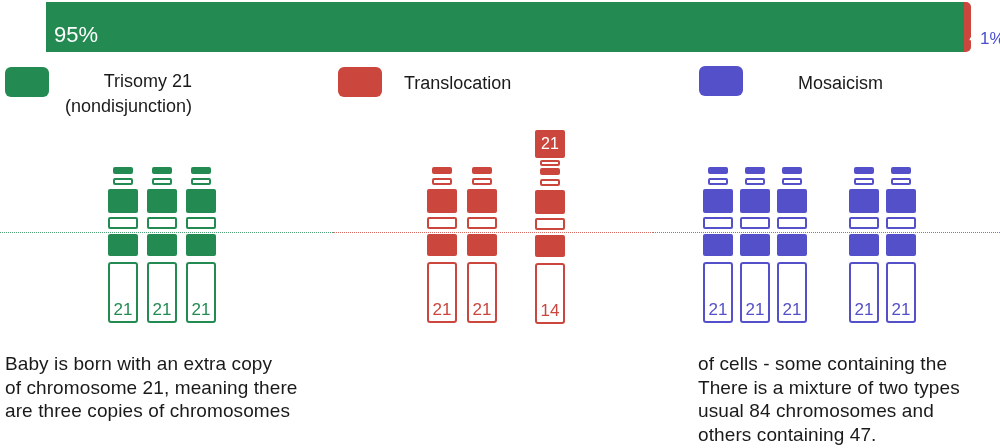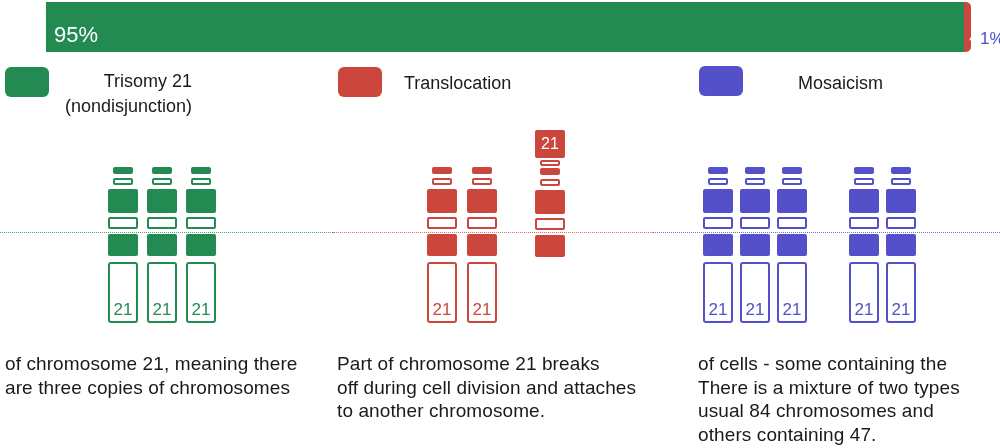--- a/index.html
+++ b/index.html
@@ -151,20 +151,23 @@
       </div>
   </div>
   <div class="chrom r tall-col" style="left:535px;">
     <div class="seg2 box21">21</div>
     <div class="seg2 cap-o small"></div>
     <div class="seg2 cap-f mt2"></div>
     <div class="seg2 cap-o"></div>
     <div class="seg2 b1"></div>
     <div class="seg2 b2"></div>
     <div class="seg2 b3"></div>
+    <div class="seg2 tallseg">
+        <span class="num">14</span>
+      </div>
   </div>
 
   <div class="chrom p" style="left:703px;">
     <div class="seg2 cap-f"></div>
     <div class="seg2 cap-o"></div>
     <div class="seg2 b1"></div>
     <div class="seg2 b2"></div>
     <div class="seg2 b3"></div>
     <div class="seg2 tallseg">
         <span class="num">21</span>
@@ -205,27 +208,23 @@
     <div class="seg2 cap-o"></div>
     <div class="seg2 b1"></div>
     <div class="seg2 b2"></div>
     <div class="seg2 b3"></div>
     <div class="seg2 tallseg">
         <span class="num">21</span>
       </div>
   </div>
 
   <div class="desc desc-1">
+    <div>Baby is born with an extra copy</div>
     <div>of chromosome 21, meaning there</div>
     <div>are three copies of chromosomes</div>
-  </div>
-  <div class="desc desc-2">
-    <div>Part of chromosome 21 breaks</div>
-    <div>off during cell division and attaches</div>
-    <div>to another chromosome.</div>
   </div>
   <div class="desc desc-3">
     <div>of cells - some containing the</div>
     <div>There is a mixture of two types</div>
     <div>usual 84 chromosomes and</div>
     <div>others containing 47.</div>
   </div>
 
 </div>
 

